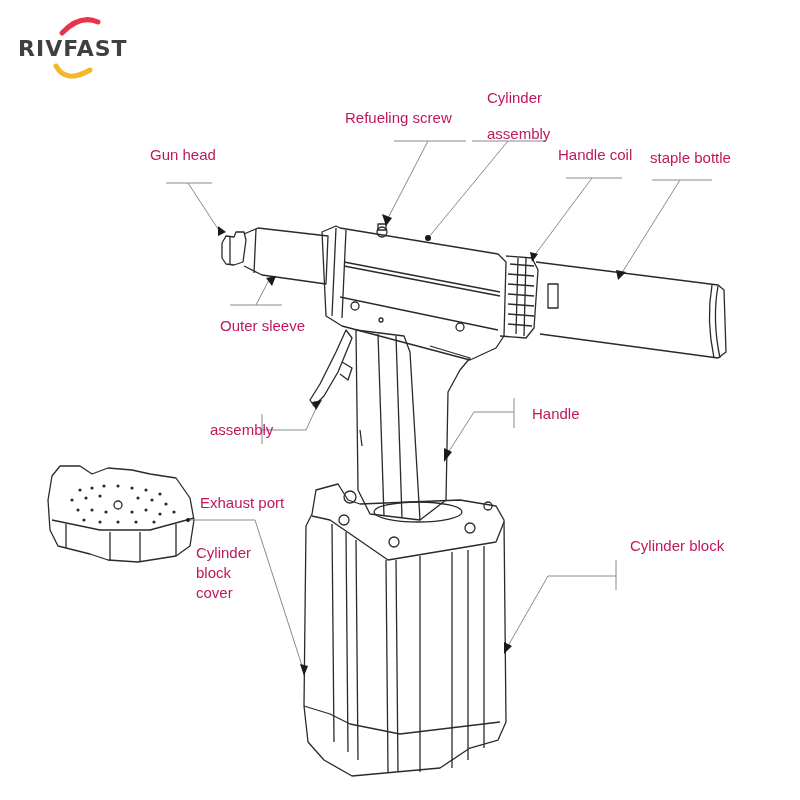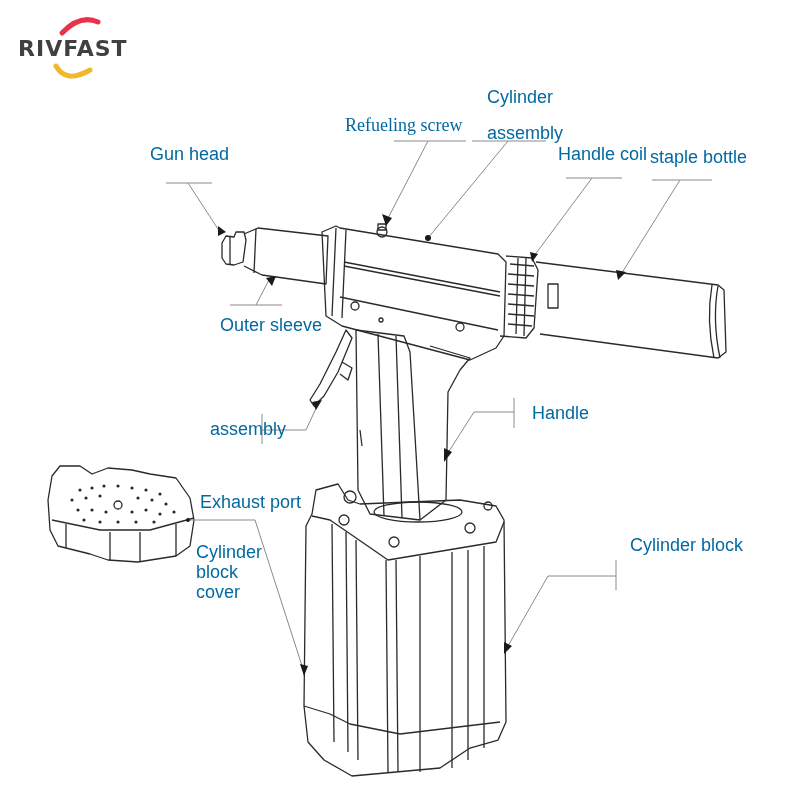--- a/index.html
+++ b/index.html
@@ -1,18 +1,18 @@
 <!DOCTYPE html>
 <html><head>
 <meta charset="utf-8">
 <style>
   html, body { margin: 0; padding: 0; background: #ffffff; }
   body { width: 800px; height: 800px; position: relative; overflow: hidden; font-family: "Liberation Sans", sans-serif; }
   #stage { position: absolute; left: 0; top: 0; width: 800px; height: 800px; }
-  .lbl { position: absolute; font-family: "Liberation Sans", sans-serif; font-size: 18px; color: #0369a1; line-height: 19px; white-space: nowrap; }
+  .lbl { position: absolute; font-family: "Liberation Sans", sans-serif; font-size: 15px; color: #be185d; line-height: 19px; white-space: nowrap; }
   .logo-text { position: absolute; left: 18px; top: 36px; font-family: "DejaVu Sans", sans-serif; font-weight: bold; font-size: 22px; letter-spacing: 1px; color: #404040; }
   svg { position: absolute; left: 0; top: 0; }
 </style>
 </head>
 <body>
 
 <div id="stage">
 
   <div>
     <svg width="200" height="100">
@@ -185,21 +185,21 @@
       <polygon points="266,278 276,276 272,286"></polygon>
       <polygon points="312,402 322,400 316,410"></polygon>
       <polygon points="444,448 452,452 444,462"></polygon>
       <polygon points="300,664 308,666 304,676"></polygon>
       <polygon points="504,642 512,646 504,654"></polygon>
       <circle cx="188" cy="520" r="2"></circle>
     </g>
   </svg>
 
   <div class="lbl" style="left:150px; top:145px;">Gun head</div>
-  <div class="lbl" style="left:345px; top:116px;font-family:Liberation Serif, serif;">Refueling screw</div>
+  <div class="lbl" style="left:345px; top:108px;">Refueling screw</div>
   <div class="lbl" style="left:487px; top:88px;">Cylinder</div>
   <div class="lbl" style="left:487px; top:124px;">assembly</div>
   <div class="lbl" style="left:558px; top:145px;">Handle coil</div>
   <div class="lbl" style="left:650px; top:148px;">staple bottle</div>
   <div class="lbl" style="left:220px; top:316px;">Outer sleeve</div>
   <div class="lbl" style="left:210px; top:420px;">assembly</div>
   <div class="lbl" style="left:532px; top:404px;text-align:right;">Handle</div>
   <div class="lbl" style="left:200px; top:493px;">Exhaust port</div>
   <div class="lbl" style="left:196px; top:543px;">Cylinder</div>
   <div class="lbl" style="left:196px; top:563px;">block</div>

